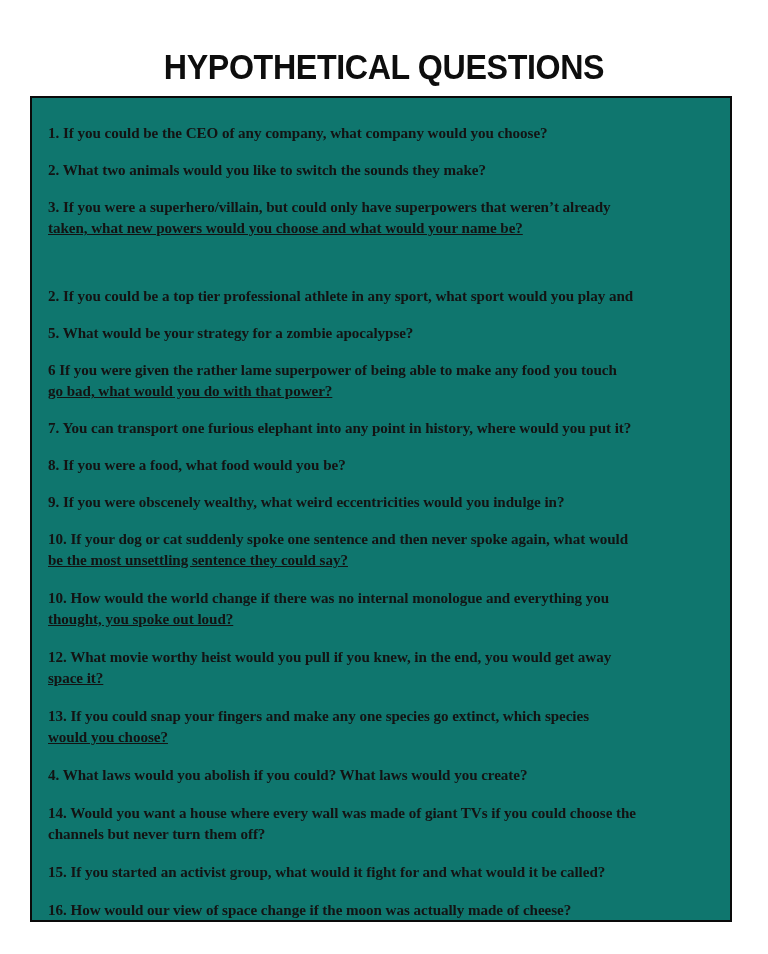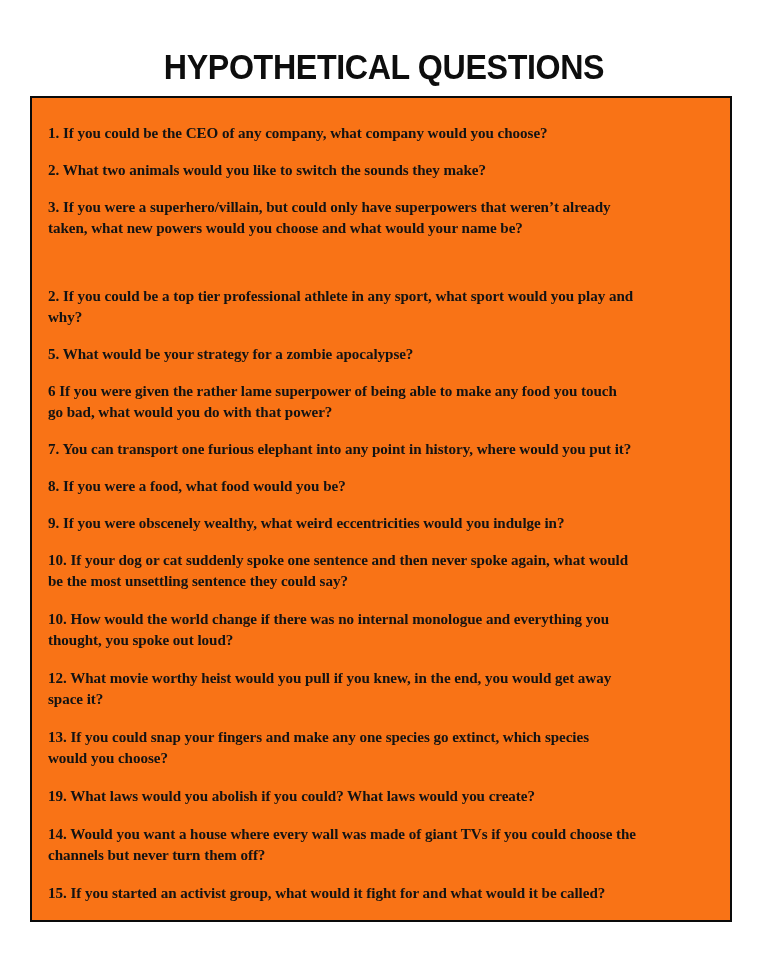--- a/index.html
+++ b/index.html
@@ -42,21 +42,21 @@
   }
 
   .question-box {
     position: absolute;
     left: 30px;
     top: 96px;
     width: 702px;
     height: 826px;
     border: 2px solid #0a0a0a;
     box-sizing: border-box;
-    background: #f97316;
+    background: #0f766e;
     overflow: hidden;
   }
 
   .question-list {
     position: absolute;
     left: 12px;
     top: 10px;
     right: 6px;
   }
 
@@ -70,20 +70,21 @@
     padding: 0;
     letter-spacing: -0.05px;
     text-indent: 0;
     padding-left: 4px;
   }
 
   
   .q-item.hang {
     padding-left: 9px;
     text-indent: -5px;
+    text-decoration: underline;
   }
 
   
   .q-item.flush {
     padding-left: 4px;
     text-indent: 0;
   }
 
   .gap-sm { height: 15px; }
   .gap-md { height: 16px; }
@@ -106,21 +107,20 @@
       <div class="gap-md"></div>
 
       <div class="q-item">2. What two animals would you like to switch the sounds they make?</div>
       <div class="gap-md"></div>
 
       <div class="q-item">3. If you were a superhero/villain, but could only have superpowers that weren’t already</div>
       <div class="q-item hang">taken, what new powers would you choose and what would your name be?</div>
       <div class="gap-lg"></div>
 
       <div class="q-item">2. If you could be a top tier professional athlete in any sport, what sport would you play and</div>
-      <div class="q-item hang">why?</div>
       <div class="gap-md"></div>
 
       <div class="q-item">5. What would be your strategy for a zombie apocalypse?</div>
       <div class="gap-md"></div>
 
       <div class="q-item">6 If you were given the rather lame superpower of being able to make any food you touch</div>
       <div class="q-item hang">go bad, what would you do with that power?</div>
       <div class="gap-md"></div>
 
       <div class="q-item">7. You can transport one furious elephant into any point in history, where would you put it?</div>
@@ -141,21 +141,21 @@
       <div class="gap-xl"></div>
 
       <div class="q-item">12. What movie worthy heist would you pull if you knew, in the end, you would get away</div>
       <div class="q-item hang">space it?</div>
       <div class="gap-xl"></div>
 
       <div class="q-item">13. If you could snap your fingers and make any one species go extinct, which species</div>
       <div class="q-item hang">would you choose?</div>
       <div class="gap-xl"></div>
 
-      <div class="q-item">19. What laws would you abolish if you could? What laws would you create?</div>
+      <div class="q-item">4. What laws would you abolish if you could? What laws would you create?</div>
       <div class="gap-xl"></div>
 
       <div class="q-item">14. Would you want a house where every wall was made of giant TVs if you could choose the</div>
       <div class="q-item flush">channels but never turn them off?</div>
       <div class="gap-xl"></div>
 
       <div class="q-item">15. If you started an activist group, what would it fight for and what would it be called?</div>
       <div class="gap-xl"></div>
 
       <div class="q-item">16. How would our view of space change if the moon was actually made of cheese?</div>

